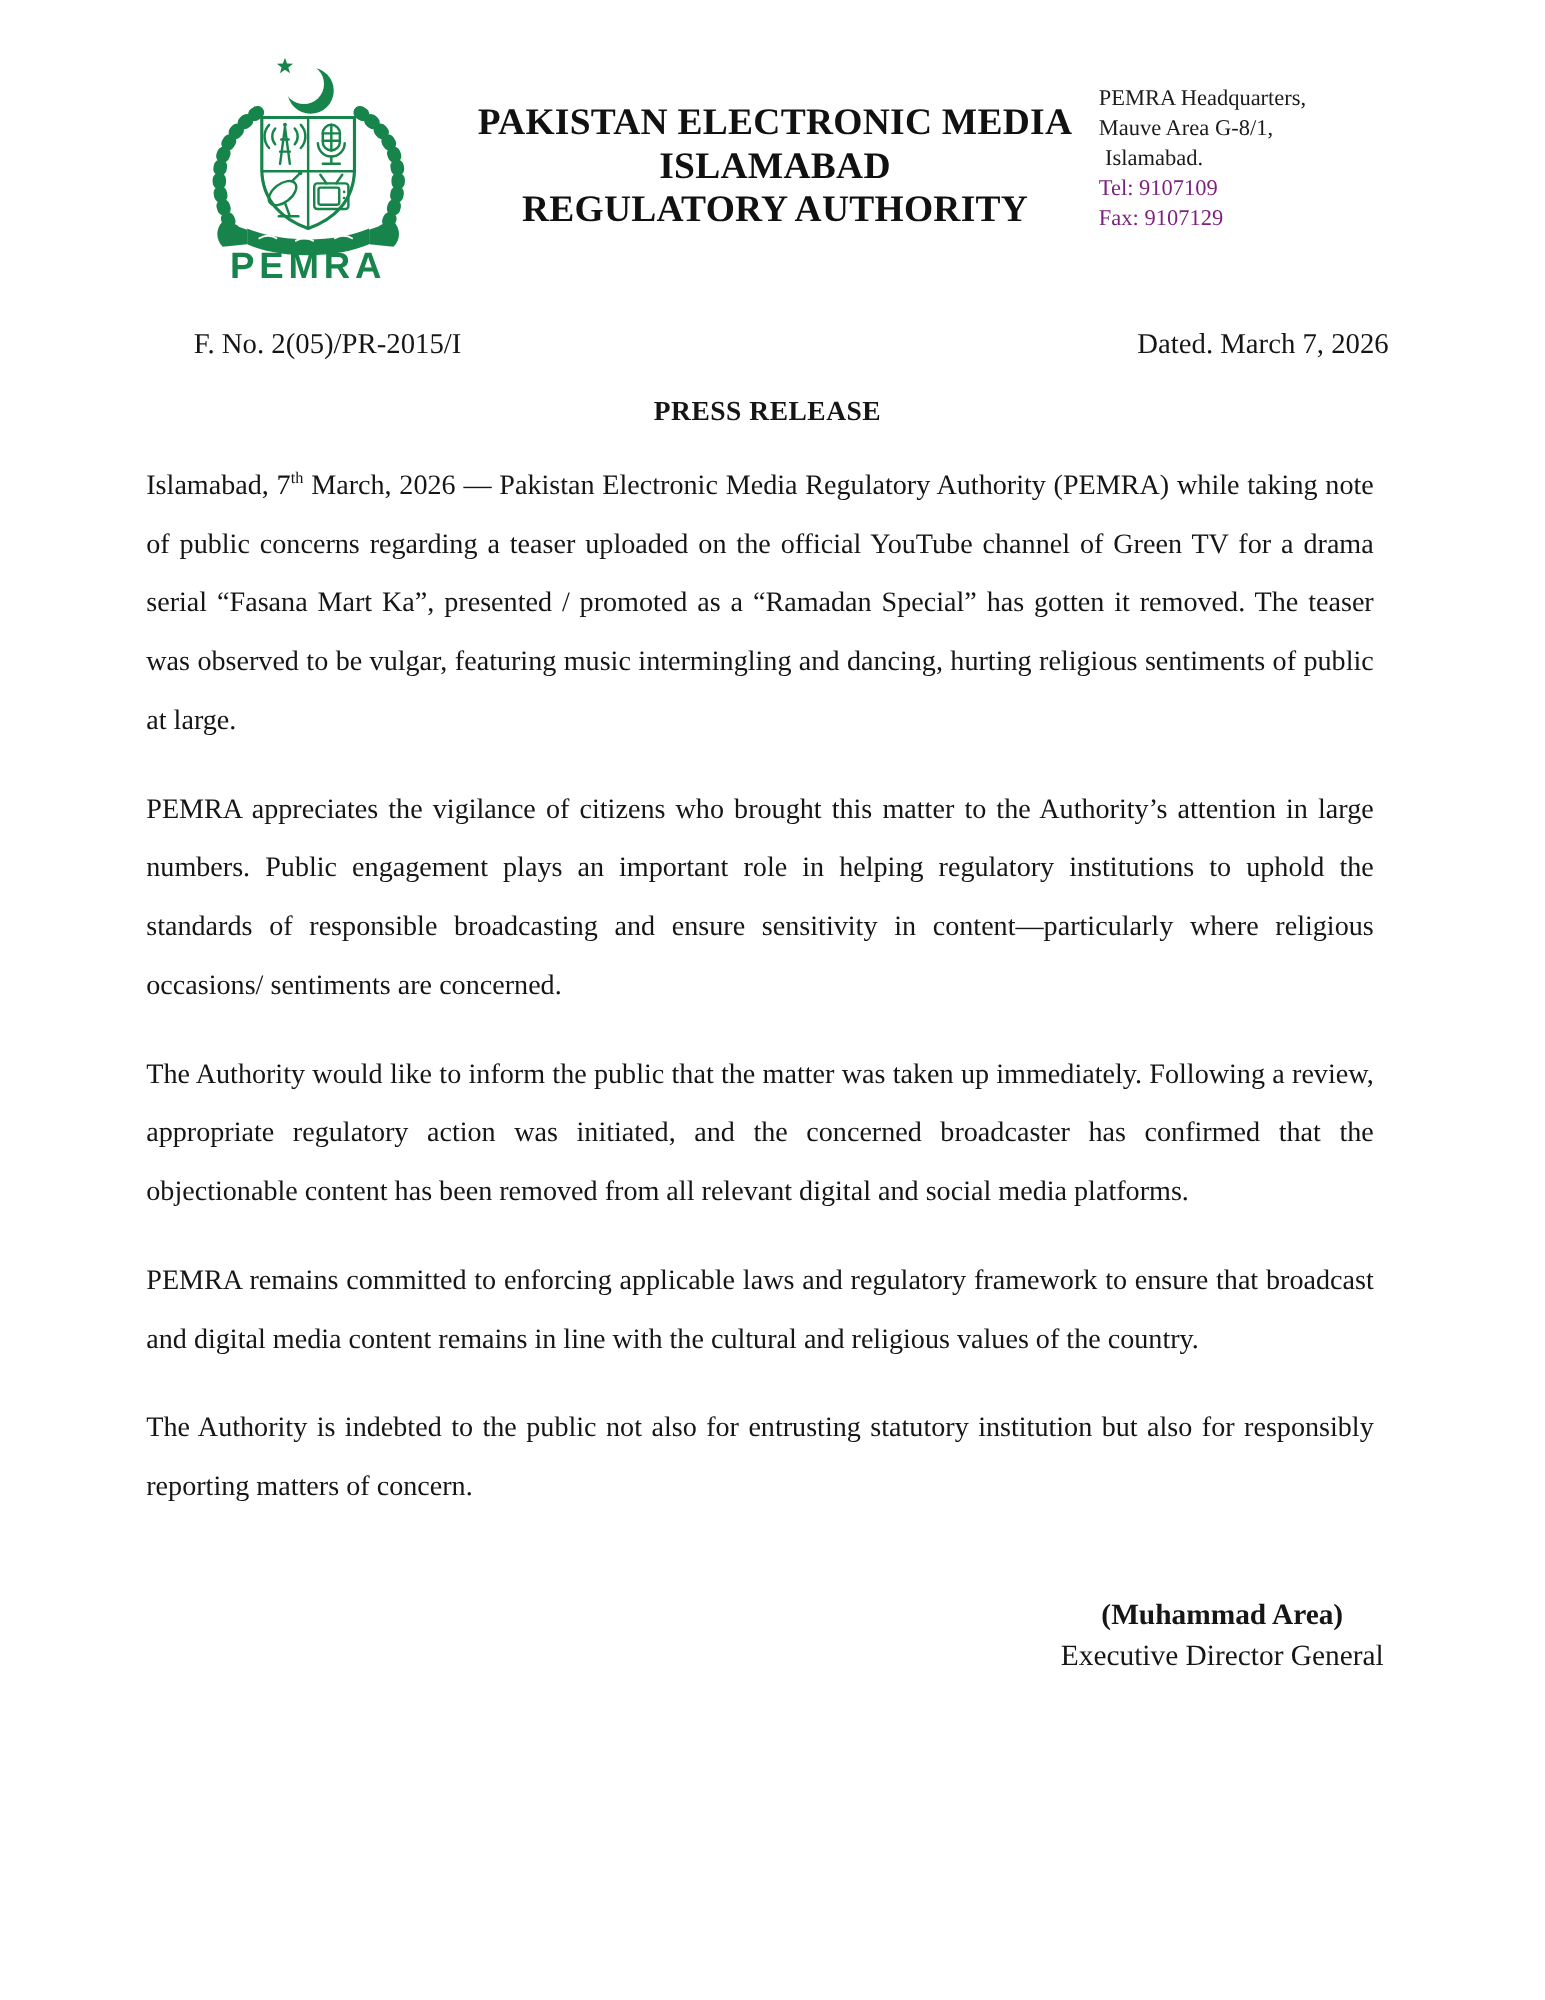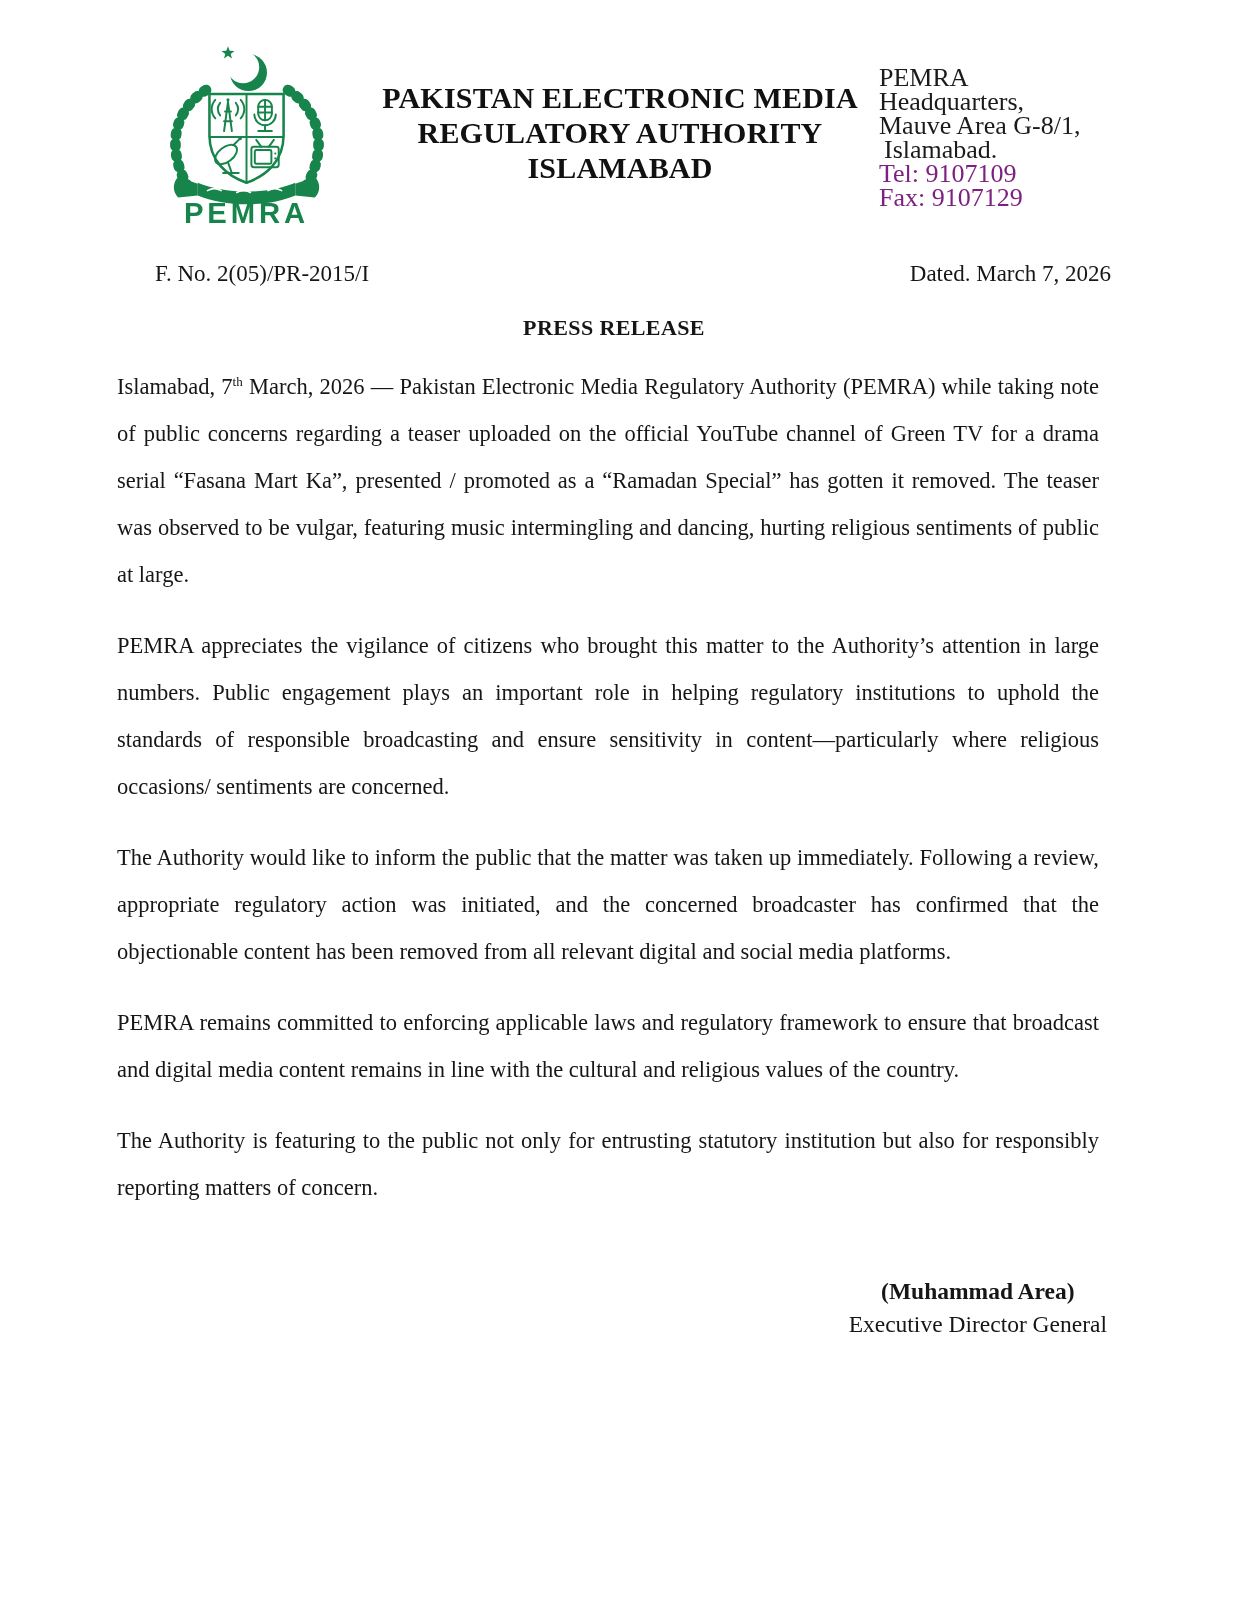--- a/index.html
+++ b/index.html
@@ -13,21 +13,21 @@
   
   .letterhead { display:flex; align-items:flex-start; }
   .logo-wrap { width:244px; padding-left:30px; box-sizing:border-box; flex:0 0 auto; }
   .org-title {
     flex:1 1 auto; text-align:center; padding-top:40px;
     font-weight:bold; font-size:30px; line-height:35px;
     letter-spacing:0.2px; color:#111;
   }
   .hq-address {
     flex:0 0 auto; width:232px; padding-top:26px;
-    font-size:26px; line-height:24px; color:#1b1b1b;
+    font-size:18px; line-height:24px; color:#1b1b1b;
   }
   .hq-address .indent { padding-left:5px; }
   .hq-address .contact { color:#7d2181; }
 
   
   .ref-row {
     display:flex; justify-content:space-between; margin-top:28px;
     font-size:23px; line-height:28px;margin-left:38px;
   }
 
@@ -127,22 +127,22 @@
           <path d="M152,147 L172,140 C178,146 178,155 172,161 L152,159 Z" fill="#17854b"></path>
           <path d="M52,146 C80,158 124,158 152,146 L152,159 C124,171 80,171 52,159 Z" fill="#17854b"></path>
           <path d="M62,154 q7,-4 14,0 M92,156 q7,-4 14,0 M124,154 q7,-4 14,0" stroke="#ffffff" stroke-width="1.6" fill="none" stroke-linecap="round"></path>
         </g>
         <text x="102" y="187" text-anchor="middle" font-family="Liberation Sans, sans-serif" font-weight="bold" font-size="30" letter-spacing="4" fill="#17854b">PEMRA</text>
       </svg>
     </div>
 
     <div class="org-title">
       <div>PAKISTAN ELECTRONIC MEDIA</div>
+      <div>ISLAMABAD</div>
       <div>REGULATORY AUTHORITY</div>
-      <div>ISLAMABAD</div>
     </div>
 
     <div class="hq-address">
       <div>PEMRA Headquarters,</div>
       <div>Mauve Area G-8/1,</div>
       <div class="indent">Islamabad.</div>
       <div class="contact">Tel: 9107109</div>
       <div class="contact">Fax: 9107129</div>
     </div>
   </header>
@@ -152,21 +152,21 @@
     <span>Dated. March 7, 2026</span>
   </div>
 
   <h1 class="heading">PRESS RELEASE</h1>
 
   <div class="body-text">
     <p><span>Islamabad, 7</span><sup>th</sup><span> March, 2026 — Pakistan Electronic Media Regulatory Authority (PEMRA) while taking note of public concerns regarding a teaser uploaded on the official YouTube channel of Green TV for a drama serial “Fasana Mart Ka”, presented / promoted as a “Ramadan Special” has gotten it removed. The teaser was observed to be vulgar, featuring music intermingling and dancing, hurting religious sentiments of public at large.</span></p>
     <p>PEMRA appreciates the vigilance of citizens who brought this matter to the Authority’s attention in large numbers. Public engagement plays an important role in helping regulatory institutions to uphold the standards of responsible broadcasting and ensure sensitivity in content—particularly where religious occasions/ sentiments are concerned.</p>
     <p>The Authority would like to inform the public that the matter was taken up immediately. Following a review, appropriate regulatory action was initiated, and the concerned broadcaster has confirmed that the objectionable content has been removed from all relevant digital and social media platforms.</p>
     <p>PEMRA remains committed to enforcing applicable laws and regulatory framework to ensure that broadcast and digital media content remains in line with the cultural and religious values of the country.</p>
-    <p>The Authority is featuring to the public not only for entrusting statutory institution but also for responsibly reporting matters of concern.</p>
+    <p>The Authority is indebted to the public not also for entrusting statutory institution but also for responsibly reporting matters of concern.</p>
   </div>
 
   <div class="signature">
     <div class="sig-name">(Muhammad Area)</div>
     <div>Executive Director General</div>
   </div>
 
 </div>
 
 </body></html>

